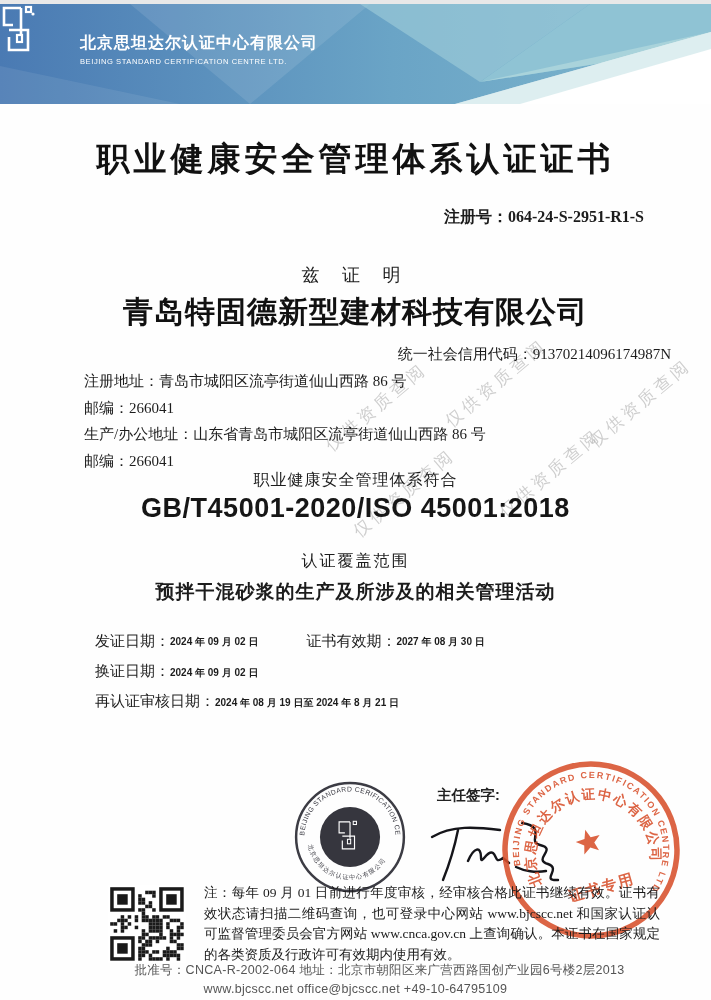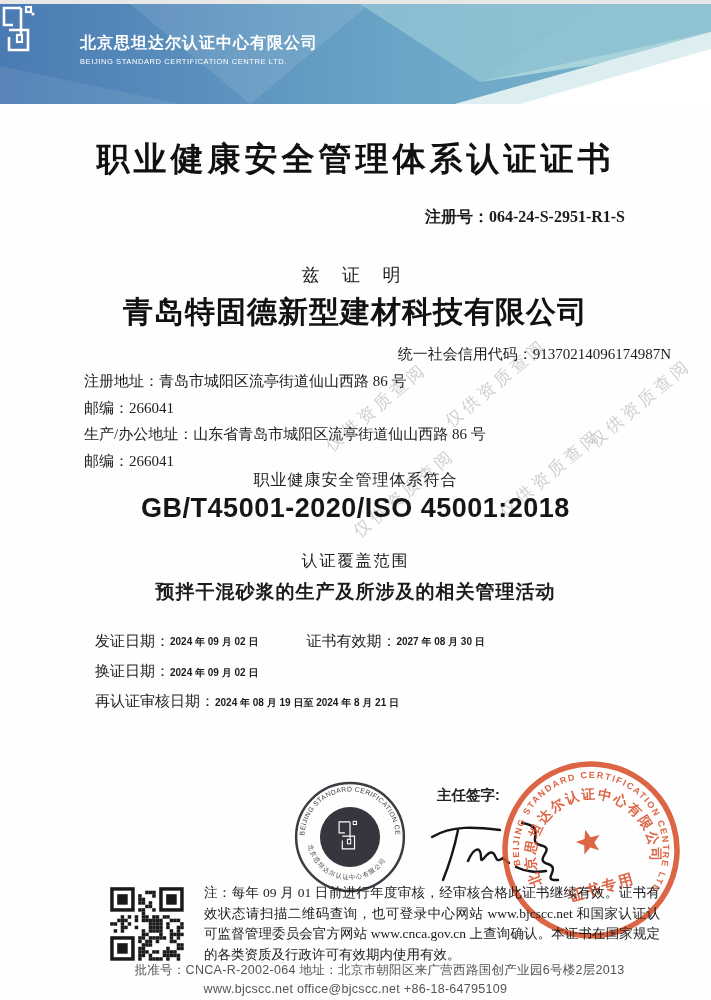--- a/index.html
+++ b/index.html
@@ -21,21 +21,21 @@
   
   .wm {
     position:absolute; font-size:17px; letter-spacing:4px; color:#a8a8a8;
     opacity:0.55; white-space:nowrap; transform:rotate(-40deg); transform-origin:left center;
     pointer-events:none;
   }
 
   
   .abs { position:absolute; left:0; width:711px; }
   .title { top:133px; text-align:center; font-size:33px; font-weight:bold; letter-spacing:4px; color:#111; }
-  .regline { top:203px; text-align:right; padding-right:86px; font-size:16px; font-weight:bold; }
+  .regline { top:203px; text-align:right; padding-right:67px; font-size:16px; font-weight:bold; }
   .certify { top:259px; text-align:center; font-size:18px; letter-spacing:9px; }
   .company { top:288px; text-align:center; font-size:30px; font-weight:bold; letter-spacing:1px; color:#111; }
   .creditline { top:341px; text-align:right; padding-right:40px; font-size:15px; }
   .addr { position:absolute; left:84px; top:364px; font-size:15px; line-height:26.5px; }
   .std-intro { top:466px; text-align:center; font-size:16px; letter-spacing:1px; }
   .std { top:489px; text-align:center; font-family:"Liberation Sans","DejaVu Sans",sans-serif; font-size:27px; font-weight:bold; letter-spacing:0.5px; color:#161616; }
   .scope-h { top:547px; text-align:center; font-size:16px; letter-spacing:2px; }
   .scope { top:575px; text-align:center; font-size:19px; font-weight:bold; letter-spacing:1px; }
   .dates { position:absolute; left:95px; top:623px; font-size:15px; line-height:29.5px; width:580px; }
   .dates .row1 { display:flex; }
@@ -329,15 +329,15 @@
       <rect x="54.7" y="5.7" width="17.5" height="17.5" fill="#ffffff"></rect>
       <rect x="58.2" y="9.2" width="10.5" height="10.5" fill="#1a1a1a"></rect>
       <rect x="2.2" y="51.2" width="24.5" height="24.5" fill="#1a1a1a"></rect>
       <rect x="5.7" y="54.7" width="17.5" height="17.5" fill="#ffffff"></rect>
       <rect x="9.2" y="58.2" width="10.5" height="10.5" fill="#1a1a1a"></rect>
     </svg>
 
   <div class="note">注：每年 09 月 01 日前进行年度审核，经审核合格此证书继续有效。证书有效状态请扫描二维码查询，也可登录中心网站 www.bjcscc.net 和国家认证认可监督管理委员会官方网站 www.cnca.gov.cn 上查询确认。本证书在国家规定的各类资质及行政许可有效期内使用有效。</div>
 
   <div class="abs footer1">批准号：CNCA-R-2002-064   地址：北京市朝阳区来广营西路国创产业园6号楼2层2013</div>
-  <div class="abs footer2">www.bjcscc.net   office@bjcscc.net   +86-18-64795109</div>
+  <div class="abs footer2">www.bjcscc.net   office@bjcscc.net   +49-10-64795109</div>
 
 </div>
 
 </body></html>

